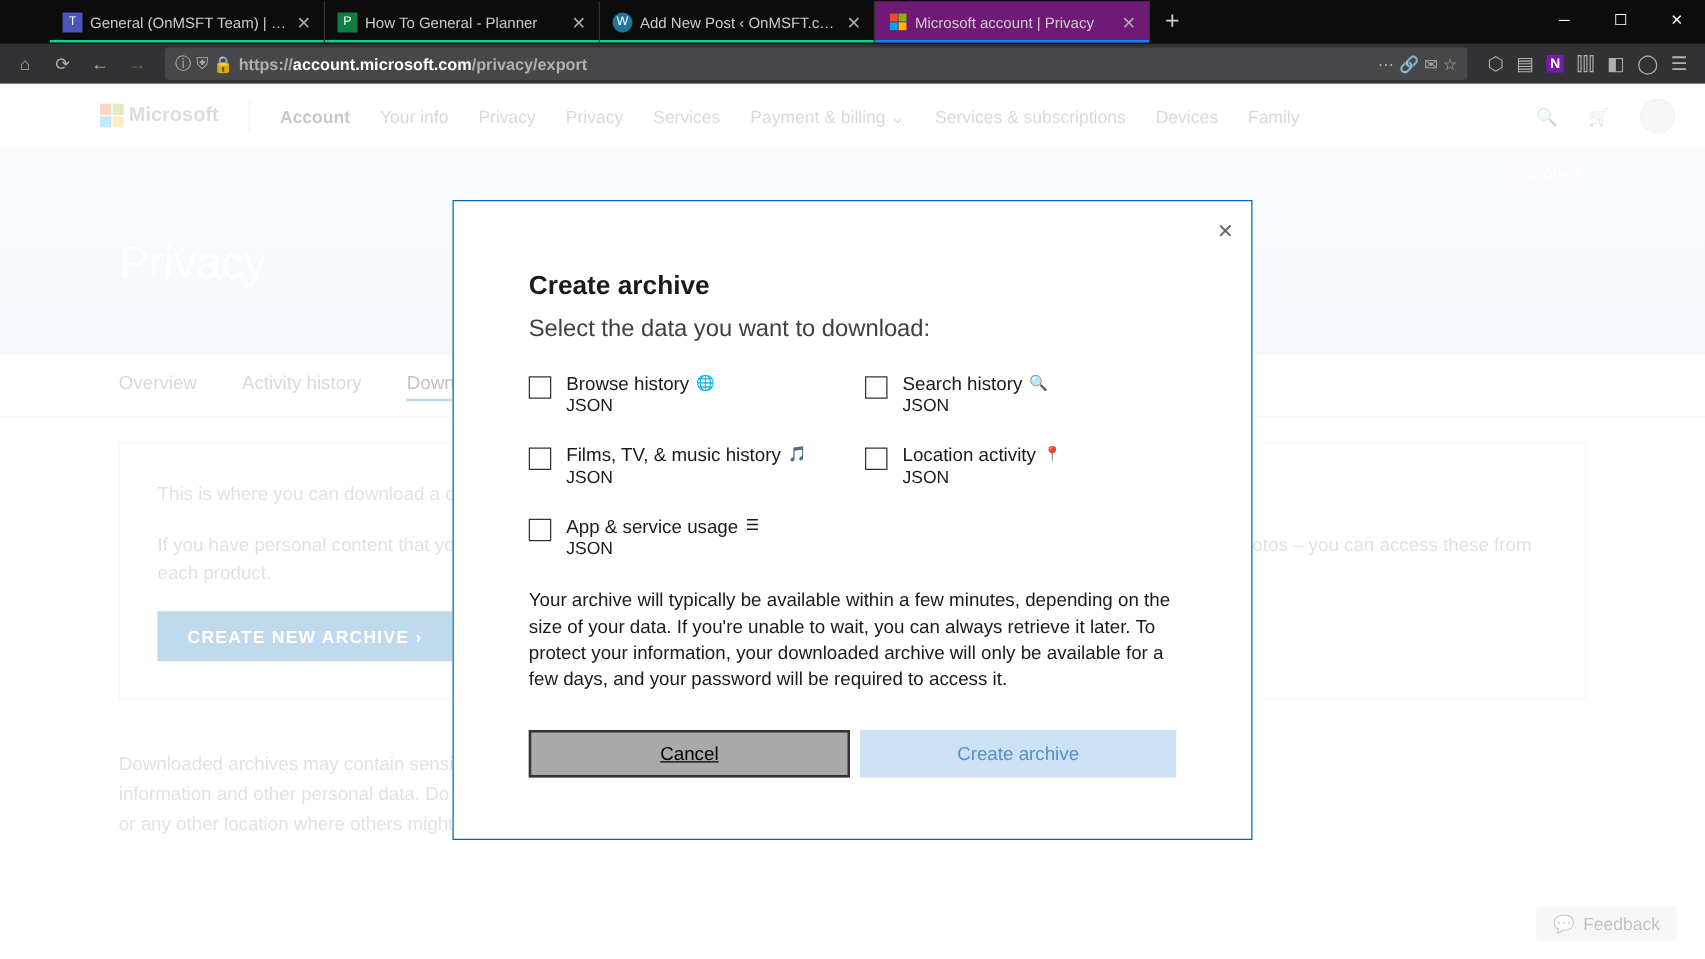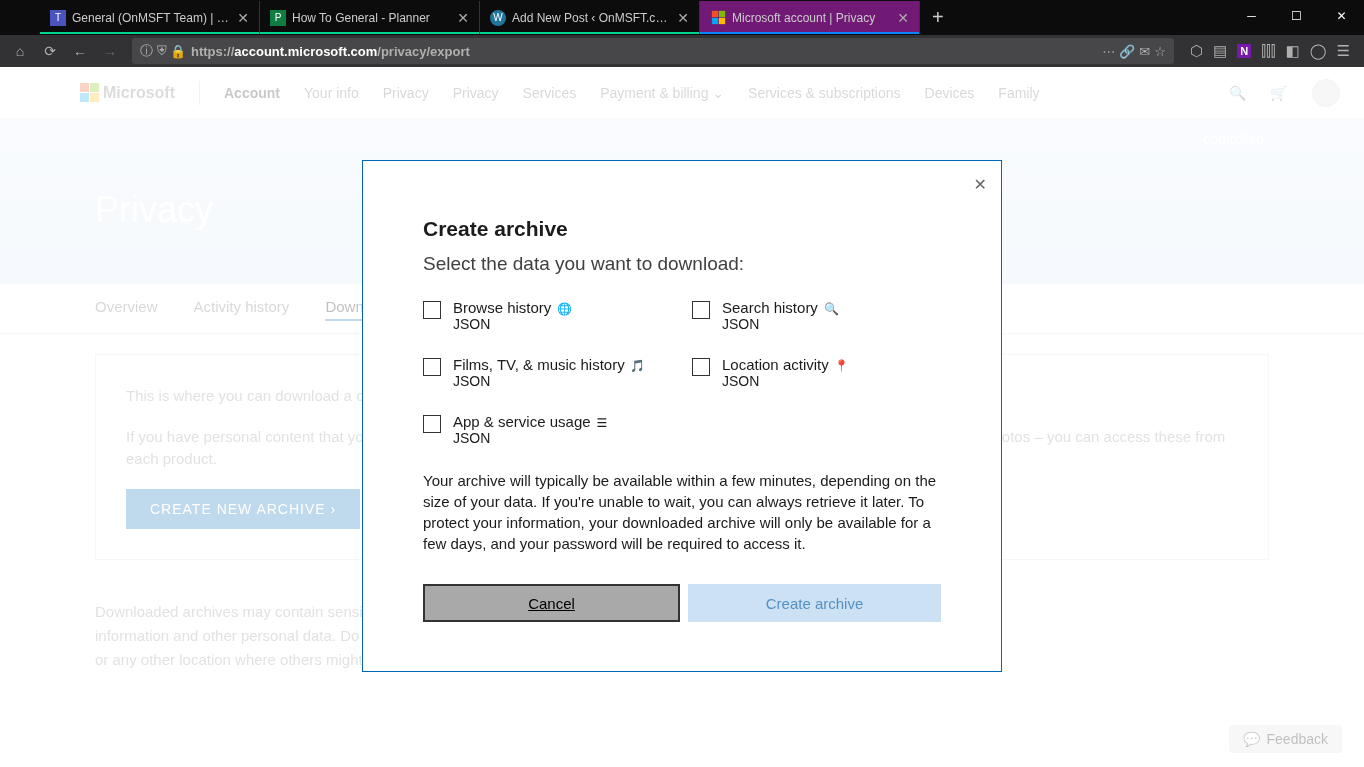--- a/index.html
+++ b/index.html
@@ -44,37 +44,37 @@
 .hero { height: 165px; background: linear-gradient(#e8f0fa,#d8e6f5); padding: 70px 0 0 95px; position: relative; }
 .hero h1 { font-size: 36px; font-weight: 400; color: #fff; }
 .hero-controlled { position: absolute; right: 100px; top: 12px; color: #fff; font-size: 14px; }
 
 .sub-nav { display: flex; gap: 36px; padding: 14px 0 12px 95px; font-size: 15px; color: #666; border-bottom: 1px solid #e0e0e0; }
 .sub-nav .active { color: #000; border-bottom: 2px solid #0067b8; padding-bottom: 4px; }
 
 .content-area { padding: 20px 95px; }
 .card { border: 1px solid #e0e0e0; padding: 30px; max-width: 1180px; }
 .card p { color: #888; font-size: 15px; line-height: 1.5; margin-bottom: 18px; }
-.create-btn { background: #0067b8; color: #fff; padding: 12px 24px; font-size: 14px; font-weight: 400; border: none; letter-spacing: 1px; }
+.create-btn { background: #0067b8; color: #fff; padding: 12px 24px; font-size: 14px; font-weight: 700; border: none; letter-spacing: 1px; }
 .note { color: #888; font-size: 15px; line-height: 1.6; max-width: 600px; margin-top: 40px; }
 
 .feedback-btn { position: absolute; bottom: 14px; right: 22px; background: #e0e0e0; padding: 6px 14px; font-size: 14px; border-radius: 3px; display: flex; gap: 6px; align-items: center; }
 
 
 .overlay { position: absolute; inset: 67px 0 0 0; background: rgba(255,255,255,0.75); display: flex; justify-content: center; padding-top: 93px; }
 .modal { width: 640px; background: #fff; border: 1px solid #0067b8; padding: 0; position: relative; height: 512px; }
 .modal-inner { padding: 56px 60px 30px 60px; }
 .modal-close { position: absolute; top: 14px; right: 14px; font-size: 16px; color: #666; cursor: pointer; }
 .modal h2 { font-size: 21px; font-weight: 600; color: #1b1b1b; margin-bottom: 12px; }
 .modal .subtitle { font-size: 19px; color: #404040; margin-bottom: 24px; }
 .options-grid { display: grid; grid-template-columns: 1fr 1fr; gap: 24px 20px; margin-bottom: 24px; }
 .option { display: flex; gap: 12px; }
 .checkbox { width: 18px; height: 18px; border: 1px solid #333; flex-shrink: 0; margin-top: 2px; }
 .option-text { display: flex; flex-direction: column; }
-.option-label { font-size: 15px; color: #1b1b1b; display: flex; align-items: flex-end; gap: 6px; }
+.option-label { font-size: 15px; color: #1b1b1b; display: flex; align-items: flex-start; gap: 6px; }
 .option-format { font-size: 14px; color: #1b1b1b; }
 .option-icon { font-size: 12px; }
 .disclaimer { font-size: 15px; color: #1b1b1b; line-height: 1.4; margin-bottom: 30px; }
 .modal-buttons { display: flex; gap: 8px; justify-content: flex-end; }
 .modal-buttons button { flex: 1; height: 38px; font-size: 15px; border: none; cursor: pointer; }
 .btn-cancel { background: #a9a9a9; border: 2px solid #333 !important; text-decoration: underline; color: #000; }
 .btn-create { background: #cce1f3; color: #5591c4; }
 </style>
 </head>
 <body>

